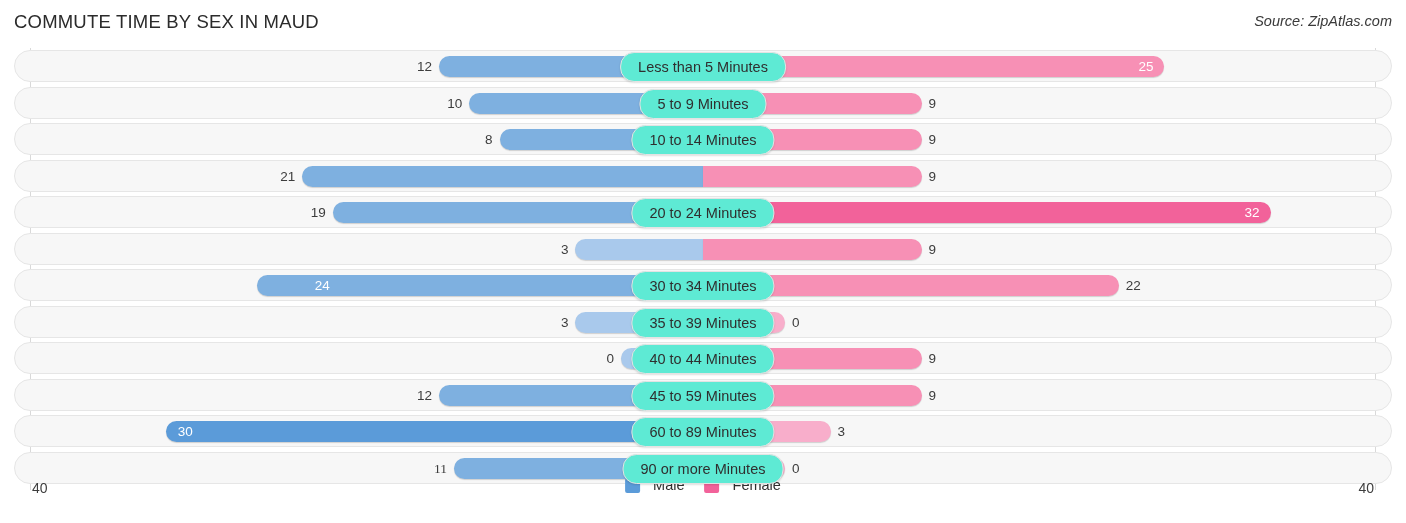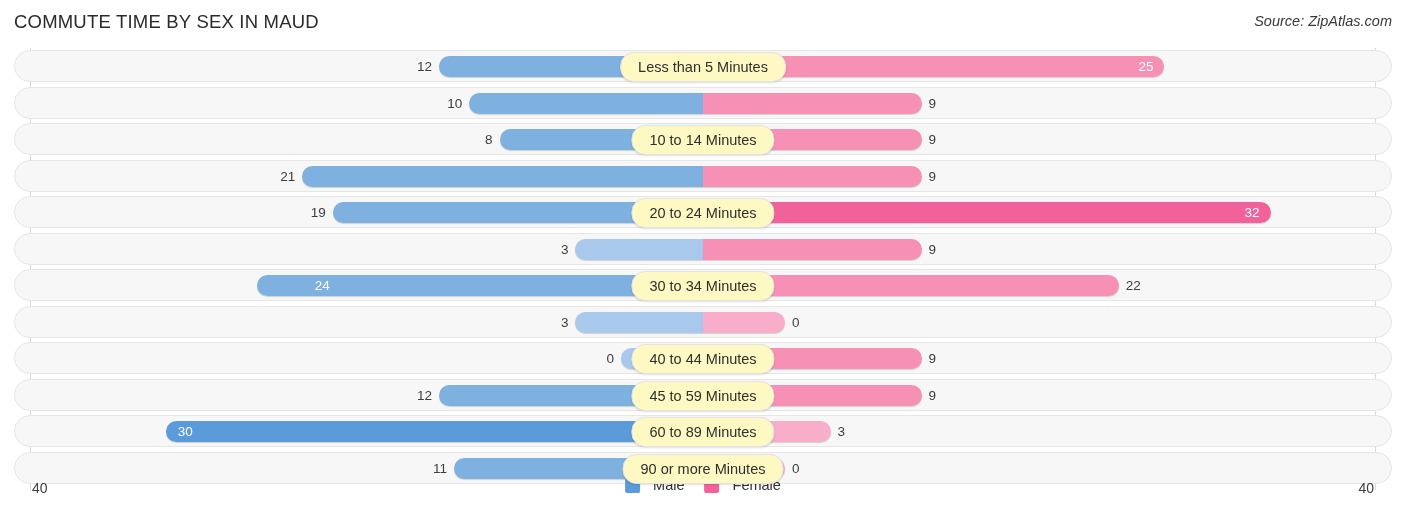--- a/index.html
+++ b/index.html
@@ -122,21 +122,21 @@
   .bar-value.inside { color: #ffffff; }
 
   .cat-pill {
     position: absolute;
     left: 50%;
     transform: translateX(-50%);
     top: 4px;
     height: 28px;
     line-height: 28px;
     padding: 0 17px;
-    background: #fef9c3;
+    background: #5eead4;
     border: 1px solid #e3e3e3;
     border-radius: 14px;
     font-size: 14.5px;
     color: #2f2f2f;
     white-space: nowrap;
     box-shadow: 0 1px 2px rgba(0,0,0,0.13);
     z-index: 5;
     text-align: center;
   }
 
@@ -204,20 +204,21 @@
         <div class="bar female" style="width: 461.375px;"></div>
         <div class="bar-value inside" style="left: calc(50% + 435.375px);">25</div>
         <div class="cat-pill">Less than 5 Minutes</div>
       </div>
       <div class="row">
         <div class="track"></div>
         <div class="bar male" style="width: 233.75px;"></div>
         <div class="bar-value" style="right: calc(50% + 240.75px);">10</div>
         <div class="bar female" style="width: 218.575px;"></div>
         <div class="bar-value" style="left: calc(50% + 225.575px);">9</div>
+        <div class="cat-pill">5 to 9 Minutes</div>
       </div>
       <div class="row">
         <div class="track"></div>
         <div class="bar male" style="width: 203.4px;"></div>
         <div class="bar-value" style="right: calc(50% + 210.4px);">8</div>
         <div class="bar female" style="width: 218.575px;"></div>
         <div class="bar-value" style="left: calc(50% + 225.575px);">9</div>
         <div class="cat-pill">10 to 14 Minutes</div>
       </div>
       <div class="row">
@@ -249,20 +250,21 @@
         <div class="bar female" style="width: 415.85px;"></div>
         <div class="bar-value" style="left: calc(50% + 422.85px);">22</div>
         <div class="cat-pill">30 to 34 Minutes</div>
       </div>
       <div class="row">
         <div class="track"></div>
         <div class="bar male light" style="width: 127.525px;"></div>
         <div class="bar-value" style="right: calc(50% + 134.525px);">3</div>
         <div class="bar female light" style="width: 82px;"></div>
         <div class="bar-value" style="left: calc(50% + 89px);">0</div>
+        <div class="cat-pill">35 to 39 Minutes</div>
       </div>
       <div class="row">
         <div class="track"></div>
         <div class="bar male light" style="width: 82px;"></div>
         <div class="bar-value" style="right: calc(50% + 89px);">0</div>
         <div class="bar female" style="width: 218.575px;"></div>
         <div class="bar-value" style="left: calc(50% + 225.575px);">9</div>
         <div class="cat-pill">40 to 44 Minutes</div>
       </div>
       <div class="row">
@@ -277,21 +279,21 @@
         <div class="track"></div>
         <div class="bar male strong" style="width: 537.25px;"></div>
         <div class="bar-value inside" style="right: auto; text-align: right; left: calc(50% - 525.25px);">30</div>
         <div class="bar female light" style="width: 127.525px;"></div>
         <div class="bar-value" style="left: calc(50% + 134.525px);">3</div>
         <div class="cat-pill">60 to 89 Minutes</div>
       </div>
       <div class="row">
         <div class="track"></div>
         <div class="bar male" style="width: 248.925px;"></div>
-        <div class="bar-value" style="right: calc(50% + 255.925px);">11</div>
+        <div class="bar-value" style="right: calc(50% + 255.925px); font-family: Liberation Serif, serif;">11</div>
         <div class="bar female light" style="width: 82px;"></div>
         <div class="bar-value" style="left: calc(50% + 89px);">0</div>
         <div class="cat-pill">90 or more Minutes</div>
       </div>
     </div>
 
   <div class="footer">
     <div class="axis-label left">40</div>
     <div class="axis-label right">40</div>
     <div class="legend">

